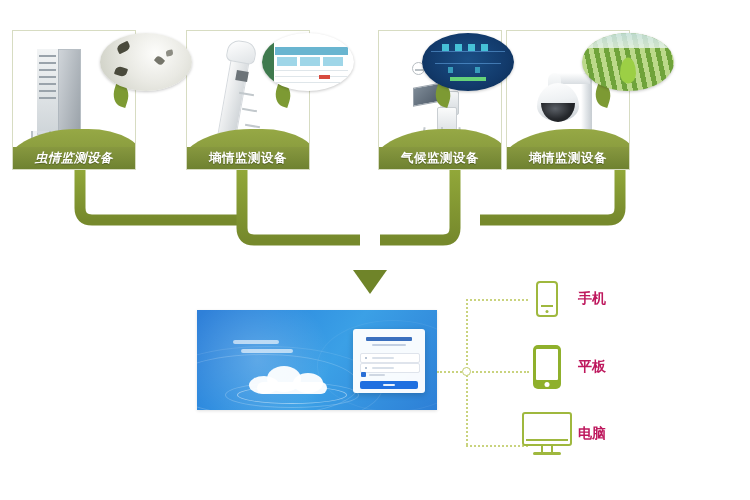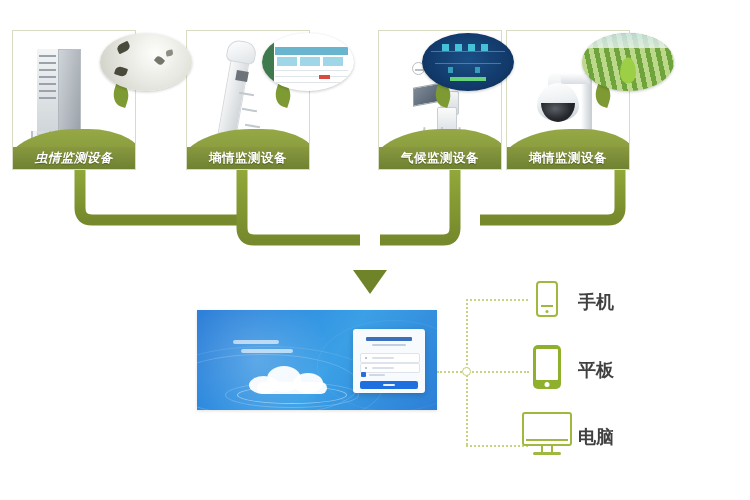--- a/index.html
+++ b/index.html
@@ -239,21 +239,21 @@
     position:absolute;width:0;
     border-left:2px dotted #c9d37e;
   }
   .node{
     position:absolute;width:7px;height:7px;border:1.5px solid #c3ce72;
     border-radius:50%;background:#fff;
   }
   .client{position:absolute;}
   .client-label{
     position:absolute;
-    font-size:18px;font-weight:bold;color:#404040;
+    font-size:14px;font-weight:bold;color:#be185d;
     font-family:"DejaVu Sans","Liberation Sans",sans-serif;
     white-space:nowrap;
   }
   .phone-ic{
     width:22px;height:36px;border:2.4px solid #9fb83e;border-radius:4px;
     box-sizing:border-box;position:relative;background:#fff;
   }
   .phone-ic:before{content:"";position:absolute;left:50%;bottom:2px;transform:translateX(-50%);width:3px;height:3px;background:#9fb83e;border-radius:50%;}
   .phone-ic:after{content:"";position:absolute;left:3px;right:3px;bottom:8px;height:1.6px;background:#9fb83e;}
   .tablet-ic{

